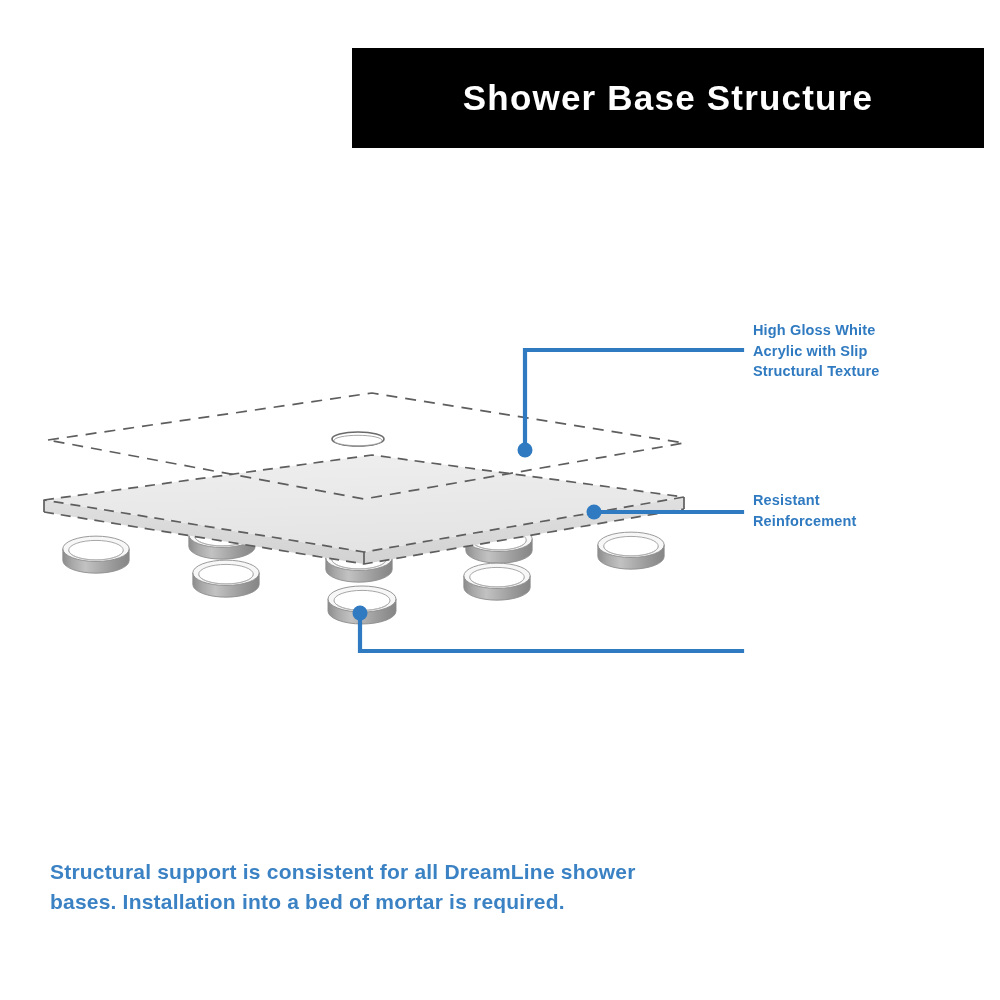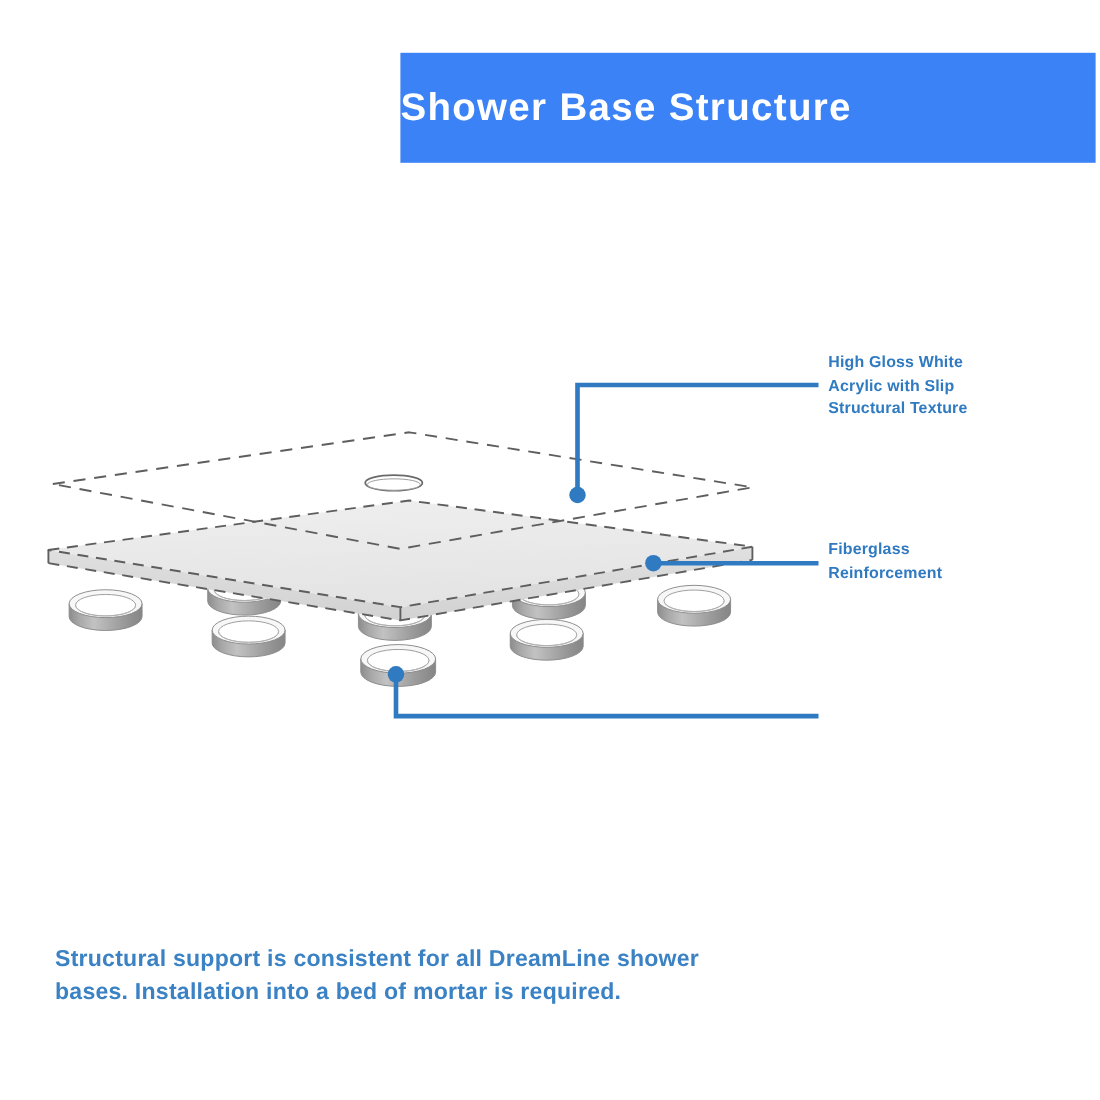--- a/index.html
+++ b/index.html
@@ -17,27 +17,28 @@
   #page {
     position: relative;
     width: 1000px;
     height: 1000px;
     background: #ffffff;
   }
 
   
   .title-banner {
     position: absolute;
-    left: 364px;
+    left: 352px;
     top: 48px;
     width: 632px;
     height: 100px;
-    background: #3b82f6;
+    background: #000000;
     display: flex;
     align-items: center;
+    justify-content: center;
   }
   .title-banner .title-text {
     color: #ffffff;
     font-size: 35px;
     font-weight: bold;
     letter-spacing: 1.2px;
     white-space: nowrap;
     text-align: center;
     font-family: "Liberation Sans", sans-serif;
   }
@@ -193,19 +194,19 @@
         <path d="M 360,613 L 360,651 L 742,651" fill="none" stroke="#2f7ac0" stroke-width="4.2" stroke-linecap="square" stroke-linejoin="miter"></path>
         <circle cx="360" cy="613" r="7.5" fill="#2f7ac0"></circle>
       </g>
     </svg>
   </div>
 
   <div class="callout callout-1">High Gloss White
 Acrylic with Slip
 Structural Texture</div>
 
-  <div class="callout callout-2">Fiberglass
+  <div class="callout callout-2">Resistant
 Reinforcement</div>
 
 
   <div class="caption">Structural support is consistent for all DreamLine shower bases. Installation into a bed of mortar is required.</div>
 
 </div>
 
 </body></html>

